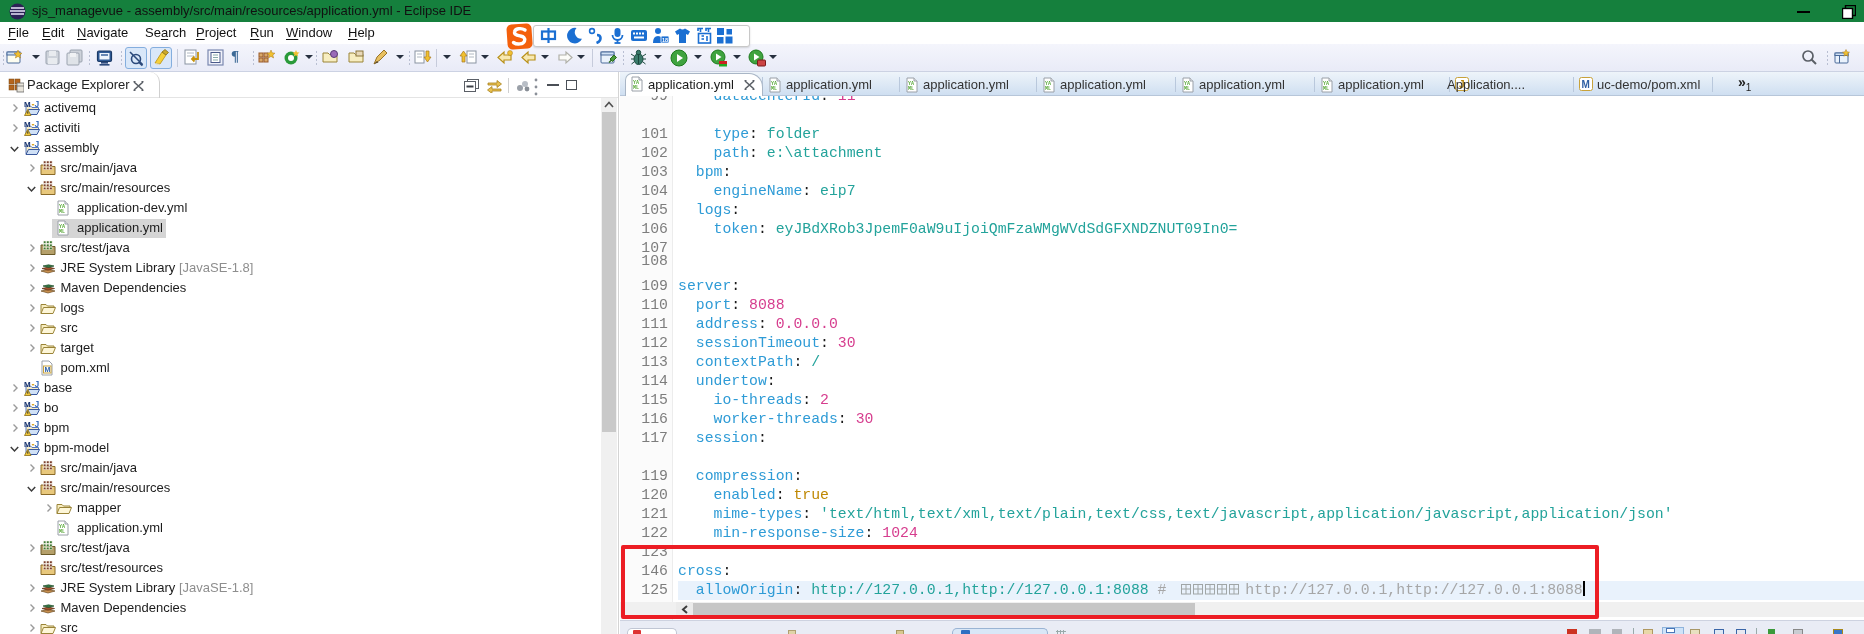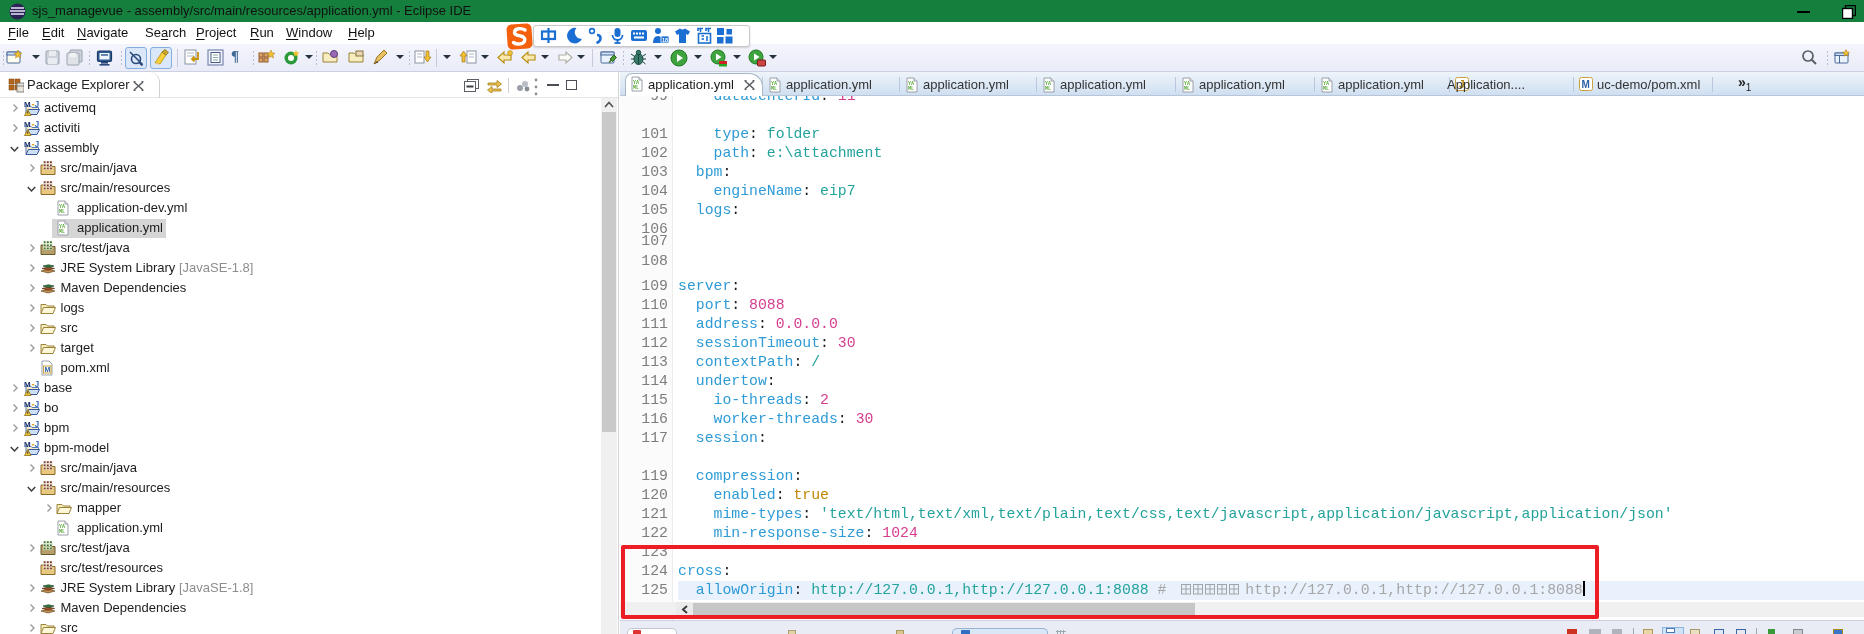--- a/index.html
+++ b/index.html
@@ -919,38 +919,38 @@
       </div>
     <div id="content">
         <div class="abs" style="left:0;top:0;width:53px;height:538px;background:#fbfbfb;border-right:1px solid #ececec"></div>
         <div id="curline"></div>
         <div class="cl" style="top:-9px"><span class="ln">99</span><span class="cd"><span class="p">    </span><span class="k">datacenterId</span><span class="p">: </span><span class="n">11</span></span></div>
         <div class="cl" style="top:29px"><span class="ln">101</span><span class="cd"><span class="p">    </span><span class="k">type</span><span class="p">: </span><span class="v">folder</span></span></div>
         <div class="cl" style="top:48px"><span class="ln">102</span><span class="cd"><span class="p">    </span><span class="k">path</span><span class="p">: </span><span class="v">e:\attachment</span></span></div>
         <div class="cl" style="top:67px"><span class="ln">103</span><span class="cd"><span class="p">  </span><span class="k">bpm</span><span class="p">:</span></span></div>
         <div class="cl" style="top:86px"><span class="ln">104</span><span class="cd"><span class="p">    </span><span class="k">engineName</span><span class="p">: </span><span class="v">eip7</span></span></div>
         <div class="cl" style="top:105px"><span class="ln">105</span><span class="cd"><span class="p">  </span><span class="k">logs</span><span class="p">:</span></span></div>
-        <div class="cl" style="top:124px"><span class="ln">106</span></div>
-        <div class="cl" style="top:136px"><span class="ln">107</span><span class="cd"></span></div>
+        <div class="cl" style="top:124px"><span class="ln">106</span><span class="cd"><span class="p">    </span><span class="k">token</span><span class="p">: </span><span class="v">eyJBdXRob3JpemF0aW9uIjoiQmFzaWMgWVdSdGFXNDZNUT09In0=</span></span></div>
+        <div class="cl" style="top:143px"><span class="ln">107</span><span class="cd"></span></div>
         <div class="cl" style="top:156px"><span class="ln">108</span></div>
         <div class="cl" style="top:181px"><span class="ln">109</span><span class="cd"><span class="k">server</span><span class="p">:</span></span></div>
         <div class="cl" style="top:200px"><span class="ln">110</span><span class="cd"><span class="p">  </span><span class="k">port</span><span class="p">: </span><span class="n">8088</span></span></div>
         <div class="cl" style="top:219px"><span class="ln">111</span><span class="cd"><span class="p">  </span><span class="k">address</span><span class="p">: </span><span class="n">0.0.0.0</span></span></div>
         <div class="cl" style="top:238px"><span class="ln">112</span><span class="cd"><span class="p">  </span><span class="k">sessionTimeout</span><span class="p">: </span><span class="n">30</span></span></div>
         <div class="cl" style="top:257px"><span class="ln">113</span><span class="cd"><span class="p">  </span><span class="k">contextPath</span><span class="p">: </span><span class="v">/</span></span></div>
         <div class="cl" style="top:276px"><span class="ln">114</span><span class="cd"><span class="p">  </span><span class="k">undertow</span><span class="p">:</span></span></div>
         <div class="cl" style="top:295px"><span class="ln">115</span><span class="cd"><span class="p">    </span><span class="k">io-threads</span><span class="p">: </span><span class="n">2</span></span></div>
         <div class="cl" style="top:314px"><span class="ln">116</span><span class="cd"><span class="p">    </span><span class="k">worker-threads</span><span class="p">: </span><span class="n">30</span></span></div>
         <div class="cl" style="top:333px"><span class="ln">117</span><span class="cd"><span class="p">  </span><span class="k">session</span><span class="p">:</span></span></div>
         <div class="cl" style="top:371px"><span class="ln">119</span><span class="cd"><span class="p">  </span><span class="k">compression</span><span class="p">:</span></span></div>
         <div class="cl" style="top:390px"><span class="ln">120</span><span class="cd"><span class="p">    </span><span class="k">enabled</span><span class="p">: </span><span class="b">true</span></span></div>
         <div class="cl" style="top:409px"><span class="ln">121</span><span class="cd"><span class="p">    </span><span class="k">mime-types</span><span class="p">: </span><span class="v">'text/html,text/xml,text/plain,text/css,text/javascript,application/javascript,application/json'</span></span></div>
         <div class="cl" style="top:428px"><span class="ln">122</span><span class="cd"><span class="p">    </span><span class="k">min-response-size</span><span class="p">: </span><span class="n">1024</span></span></div>
         <div class="cl" style="top:447px"><span class="ln">123</span><span class="cd"></span></div>
-        <div class="cl" style="top:466px"><span class="ln">124</span><span class="cd"><span class="k">cross</span><span class="p">:</span></span></div>
+        <div class="cl" style="top:466px"><span class="ln">146</span><span class="cd"><span class="k">cross</span><span class="p">:</span></span></div>
         <div class="cl" style="top:485px"><span class="ln">125</span><span class="cd"><span class="p">  </span><span class="k">allowOrigin</span><span class="p">: </span><span class="v">http://127.0.0.1,http://127.0.0.1:8088</span><span class="c"> # </span><svg style="display:inline-block;vertical-align:-2px" width="70" height="14" viewBox="0 0 70 14">
               <g transform="translate(6,0)">
                 <rect x="0.5" y="2.5" width="9" height="9.5" fill="none" stroke="#a0a6a6" stroke-width="1"></rect>
                 <line x1="0.5" y1="7" x2="9.5" y2="7" stroke="#a0a6a6" stroke-width="1"></line>
                 <line x1="5" y1="2.5" x2="5" y2="12" stroke="#a0a6a6" stroke-width="1"></line>
               </g>
               <g transform="translate(18,0)">
                 <rect x="0.5" y="2.5" width="9" height="9.5" fill="none" stroke="#a0a6a6" stroke-width="1"></rect>
                 <line x1="0.5" y1="7" x2="9.5" y2="7" stroke="#a0a6a6" stroke-width="1"></line>
                 <line x1="5" y1="2.5" x2="5" y2="12" stroke="#a0a6a6" stroke-width="1"></line>

